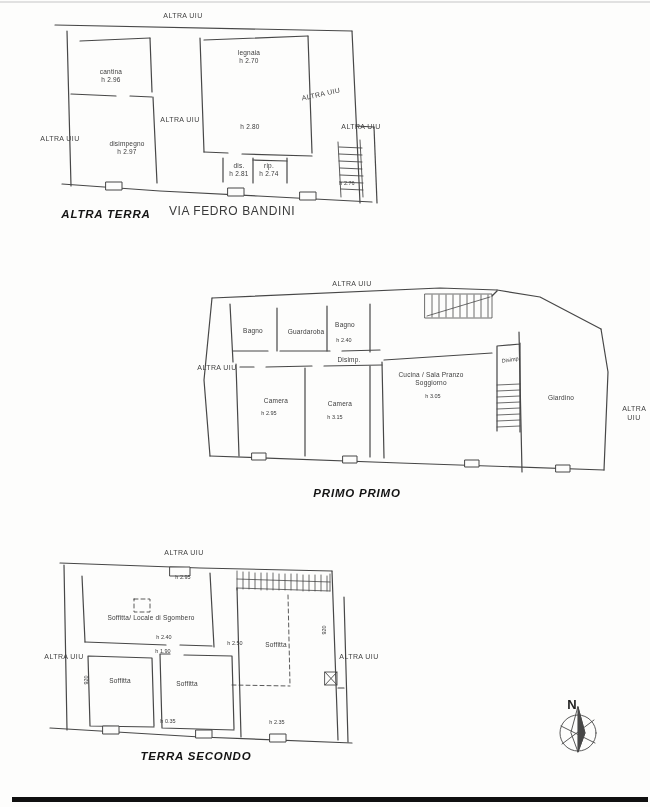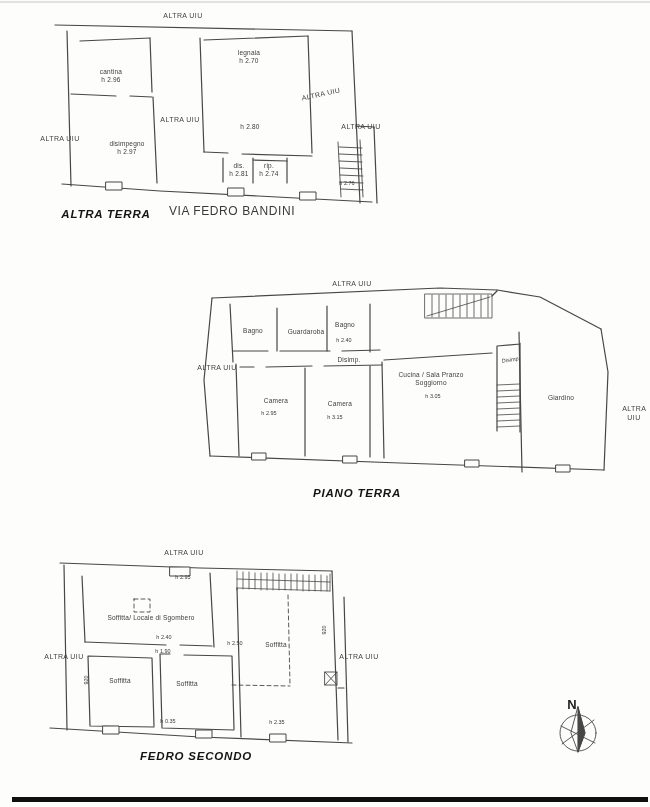--- a/index.html
+++ b/index.html
@@ -185,34 +185,34 @@
   <div class="lbl room" style="left:276px;top:401px">Camera</div>
   <div class="lbl sm" style="left:269px;top:414px">h 2.95</div>
   <div class="lbl room" style="left:340px;top:404px">Camera</div>
   <div class="lbl sm" style="left:335px;top:418px">h 3.15</div>
   <div class="lbl room" style="left:431px;top:379px">Cucina / Sala Pranzo
 Soggiorno</div>
   <div class="lbl sm" style="left:433px;top:397px">h 3.05</div>
   <div class="lbl sm" style="left:511px;top:360px;transform:translate(-50%,-50%) rotate(-8deg)">Disimp.</div>
   <div class="lbl room" style="left:561px;top:398px">Giardino</div>
   <div class="lbl unit" style="left:634px;top:413px">ALTRA UIU</div>
-  <div class="lbl title" style="left:357px;top:493px">PIANO TERRA</div>
+  <div class="lbl title" style="left:357px;top:493px">PRIMO PRIMO</div>
 
   <div class="lbl unit" style="left:184px;top:553px">ALTRA UIU</div>
   <div class="lbl sm" style="left:183px;top:578px">h 2.95</div>
   <div class="lbl room" style="left:151px;top:618px">Soffitta/ Locale di Sgombero</div>
   <div class="lbl sm" style="left:164px;top:638px">h 2.40</div>
   <div class="lbl sm" style="left:163px;top:652px">h 1.90</div>
   <div class="lbl room" style="left:120px;top:681px">Soffitta</div>
   <div class="lbl room" style="left:187px;top:684px">Soffitta</div>
   <div class="lbl sm" style="left:168px;top:722px">h 0.35</div>
   <div class="lbl sm" style="left:235px;top:644px">h 2.50</div>
   <div class="lbl room" style="left:276px;top:645px">Soffitta</div>
   <div class="lbl sm" style="left:277px;top:723px">h 2.35</div>
   <div class="lbl sm" style="left:87px;top:680px;transform:translate(-50%,-50%) rotate(-90deg)">920</div>
   <div class="lbl sm" style="left:325px;top:630px;transform:translate(-50%,-50%) rotate(-90deg)">920</div>
   <div class="lbl unit" style="left:64px;top:657px">ALTRA UIU</div>
   <div class="lbl unit" style="left:359px;top:657px">ALTRA UIU</div>
-  <div class="lbl title" style="left:196px;top:756px">FEDRO SECONDO</div>
+  <div class="lbl title" style="left:196px;top:756px">TERRA SECONDO</div>
 
   <div class="lbl north" style="left:572px;top:705px">N</div>
 
 </div>
 
 </body></html>

